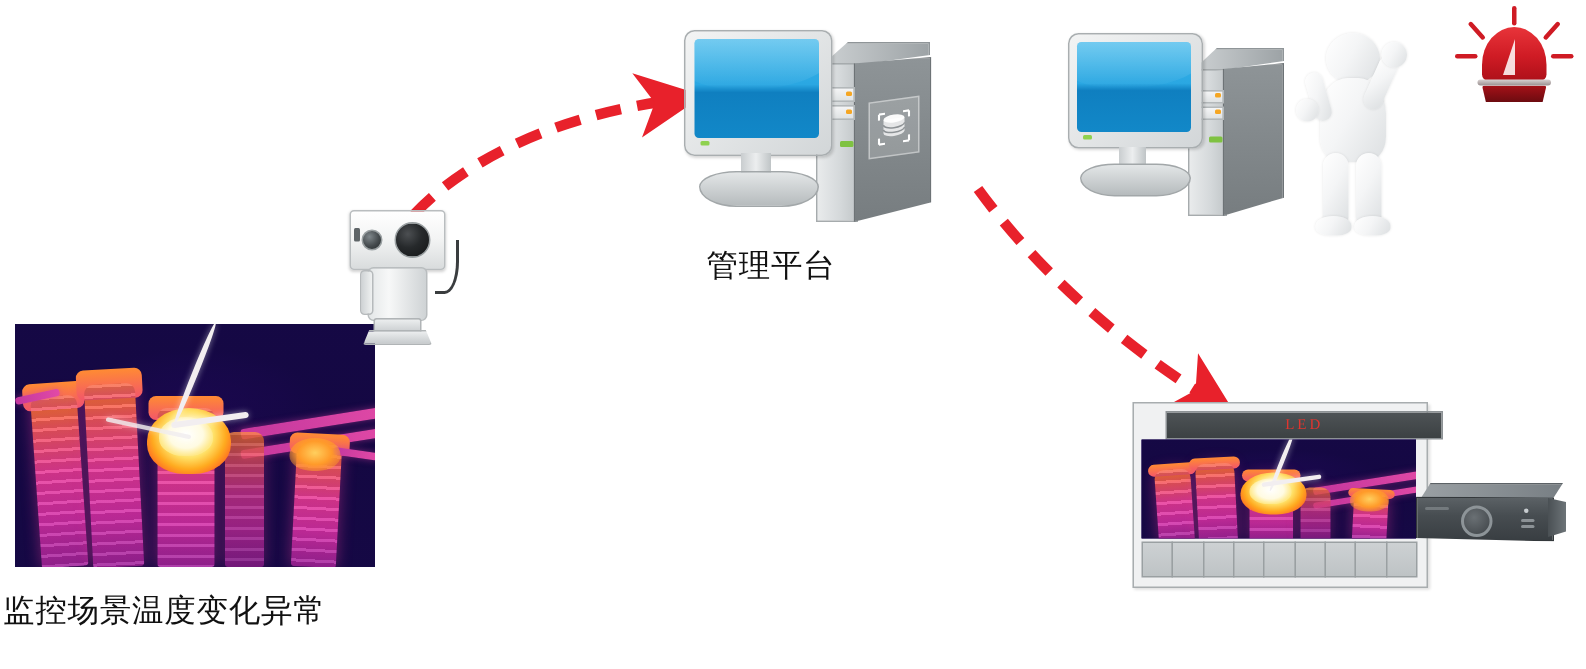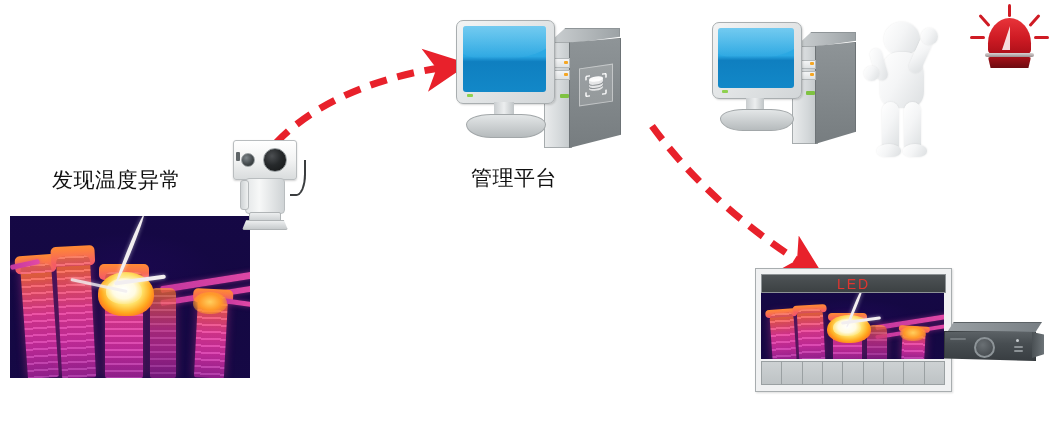--- a/index.html
+++ b/index.html
@@ -198,24 +198,25 @@
     position:absolute;
     background:#f0f1f2;
     border:1px solid #a8adaf;
     box-shadow:1px 1px 2px rgba(0,0,0,.14);
   }
   .wall-led{
     position:absolute;
     background:linear-gradient(180deg,#4e5356,#3c4143);
     border:1px solid #8d9295;
     color:#e0352f;
-    font-size:14px;
+    font-size:10px;
     letter-spacing:2px;
     display:flex;align-items:center;justify-content:center;
-    font-family:Liberation Sans, sans-serif;
+    font-family:Liberation Serif, serif;
+    margin-left:16px;
   }
   .wall-cells{
     position:absolute;display:flex;
   }
   .wall-cells i{
     flex:1;
     background:linear-gradient(180deg,#cdd1d3,#bec3c5);
     border:1px solid #9aa0a2;
     margin-right:-1px;
   }
@@ -250,21 +251,20 @@
   <svg class="flow" width="1057" height="446">
     <defs>
       <marker id="ah" markerWidth="7" markerHeight="7" refX="2.2" refY="3.5" orient="auto" markerUnits="strokeWidth">
         <path d="M0,0.4 L6.4,3.5 L0,6.6 L1.7,3.5 Z" fill="#e8212b"></path>
       </marker>
     </defs>
     <path d="M276,143 C305,112 360,80 440,68" fill="none" stroke="#e8212b" stroke-width="7" stroke-dasharray="17 11" stroke-linecap="butt" marker-end="url(#ah)"></path>
     <path d="M652,126 C690,178 742,225 800,262" fill="none" stroke="#e8212b" stroke-width="7" stroke-dasharray="17 11" stroke-linecap="butt" marker-end="url(#ah)"></path>
   </svg>
 
-  <div class="label abs" style="left:52px;top:168px;">发现温度异常</div>
 
   <div class="thermal" style="left:10px;top:216px;width:240px;height:162px;">
     <div class="bg"></div>
 
     <div class="bar" style="left:150px;top:62px;width:105px;height:7px;transform:rotate(-9deg);"></div>
     <div class="bar" style="left:150px;top:76px;width:105px;height:6px;transform:rotate(-9deg);"></div>
 
     <div class="ins" style="left:14px;top:48px;width:31px;height:114px;transform:rotate(-4deg);">
       <div class="cap"></div>
     </div>
@@ -287,20 +287,21 @@
          background:radial-gradient(ellipse at 50% 45%,#ffffff 0%,#fffbe2 45%,#ffe98c 70%,rgba(255,200,60,0) 100%);"></div>
     <div class="hot" style="left:183px;top:76px;width:34px;height:22px;
          background:radial-gradient(ellipse at 50% 45%,#ffcf5e 0%,#ff9b2a 45%,rgba(240,90,60,0) 100%);"></div>
 
     <div class="wire" style="left:118px;top:-4px;width:4px;height:74px;
          transform:rotate(22deg);border-radius:50%;"></div>
     <div class="wire" style="left:104px;top:62px;width:52px;height:4px;transform:rotate(-8deg);"></div>
     <div class="wire" style="left:60px;top:68px;width:58px;height:3px;transform:rotate(12deg);opacity:.85;"></div>
   </div>
 
+  <div class="label abs" style="left:2px;top:396px;">监控场景温度变化异常</div>
 
   <div class="abs" style="left:228px;top:136px;width:82px;height:94px;">
 
     <div class="cam-body" style="left:5px;top:4px;width:62px;height:38px;"></div>
     <div class="cam-lens" style="left:35px;top:12px;width:22px;height:22px;"></div>
     <div class="cam-lens small" style="left:13px;top:17px;width:12px;height:12px;"></div>
     <div class="abs" style="left:8px;top:16px;width:4px;height:9px;
          background:#5f6568;border-radius:1px;"></div>
 
     <div class="cam-neck" style="left:17px;top:42px;width:38px;height:34px;"></div>

